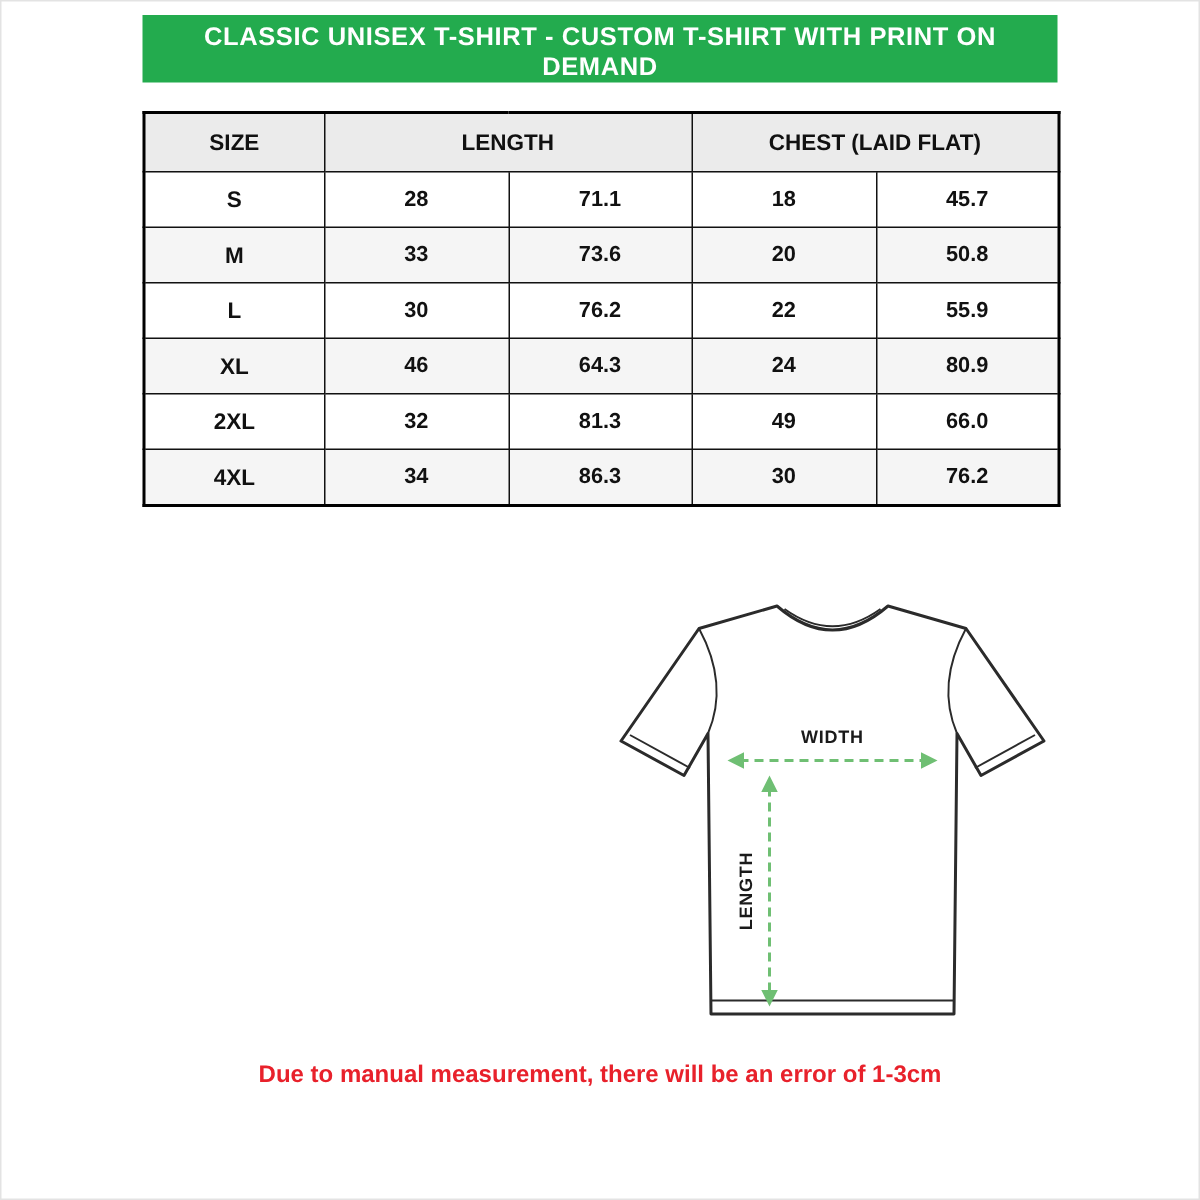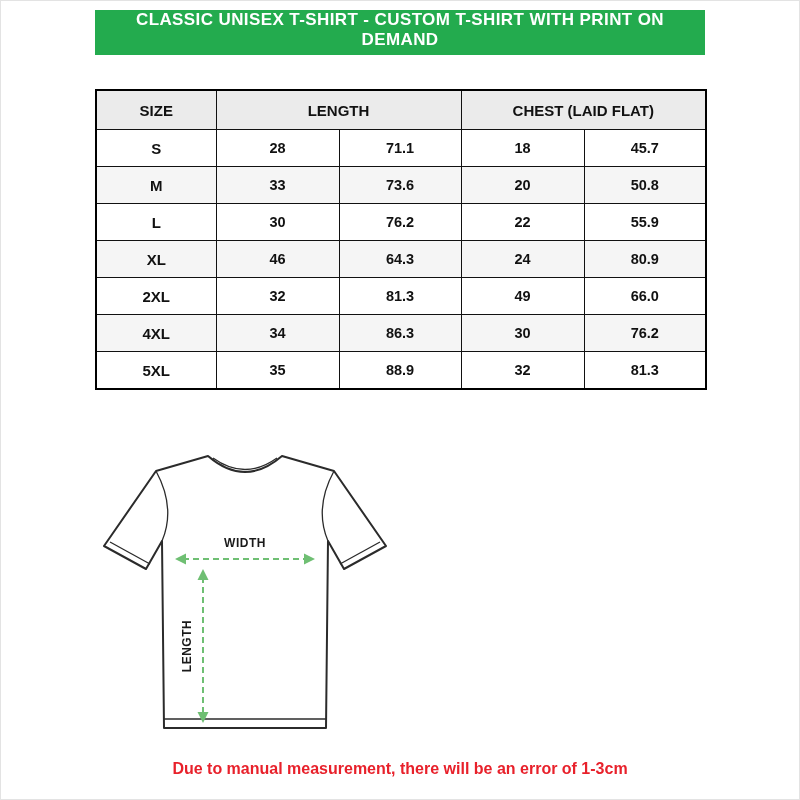--- a/index.html
+++ b/index.html
@@ -12,29 +12,29 @@
     font-family:"Liberation Sans", sans-serif;
     overflow:hidden;
   }
   .inner{
     width:610px;
     margin:0 auto;
     padding-top:9px;
   }
   .banner{
     height:45px;
-    display:flex;align-items:flex-start;justify-content:center;
+    display:flex;align-items:flex-end;justify-content:center;
     color:#fff;
     font-weight:bold;
     font-size:17px;
     letter-spacing:0.4px;
     text-align:center;
   }
   table.size-chart{
-    margin-top:34px;
+    margin-top:19px;
     width:610px;
     border-collapse:collapse;
     table-layout:fixed;
   }
   table.size-chart th, table.size-chart td{
     border:1px solid #111;
     text-align:center;
     vertical-align:middle;
     padding:0;
     height:36px;
@@ -48,21 +48,21 @@
     font-size:15px;
   }
   table.size-chart{border:2px solid #000;}
   td.size-col{font-weight:bold;}
   tbody tr:nth-child(even){background:#f5f5f5;}
   tbody td{font-weight:bold;font-size:14.5px;}
   tbody td.num{font-weight:bold;font-size:14.5px;}
   .diagram-wrap{
     margin-top:48px;
     display:flex;
-    justify-content:flex-start;
+    justify-content:flex-end;
   }
   .footnote{
     margin-top:12px;
     text-align:center;
     font-weight:bold;
     font-size:16px;
   }
   svg text{
     font-family:"Liberation Sans", sans-serif;
     font-weight:bold;
@@ -130,27 +130,20 @@
           <td class="num">49</td>
           <td class="num">66.0</td>
         </tr>
         <tr>
           <td class="size-col">4XL</td>
           <td class="num">34</td>
           <td class="num">86.3</td>
           <td class="num">30</td>
           <td class="num">76.2</td>
         </tr>
-        <tr>
-          <td class="size-col">5XL</td>
-          <td class="num">35</td>
-          <td class="num">88.9</td>
-          <td class="num">32</td>
-          <td class="num">81.3</td>
-        </tr>
       </tbody>
     </table>
 
     <div class="diagram-wrap">
       <svg width="300" height="310" viewBox="0 0 300 310">
 
         <g fill="#ffffff" stroke="#2b2b2b" stroke-width="2" stroke-linejoin="round">
           <path d="M 113 18
                    Q 150 50 187 18
                    L 239 33

